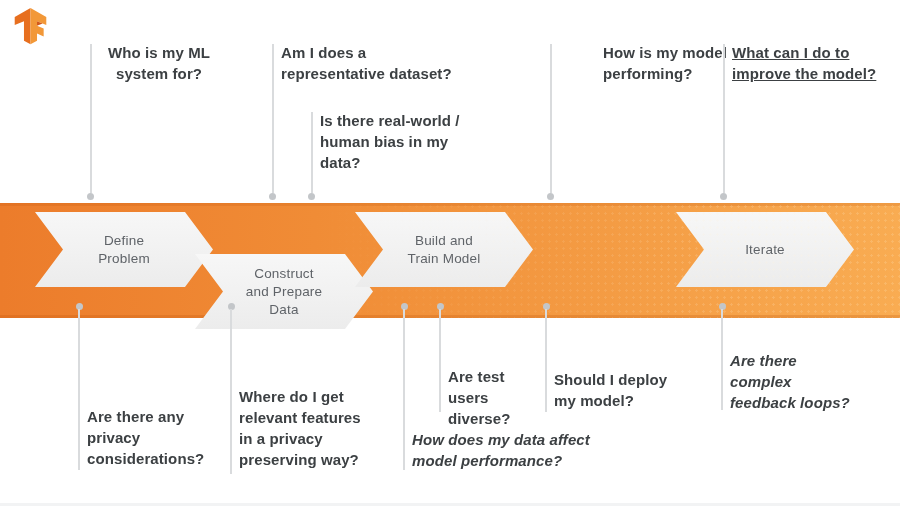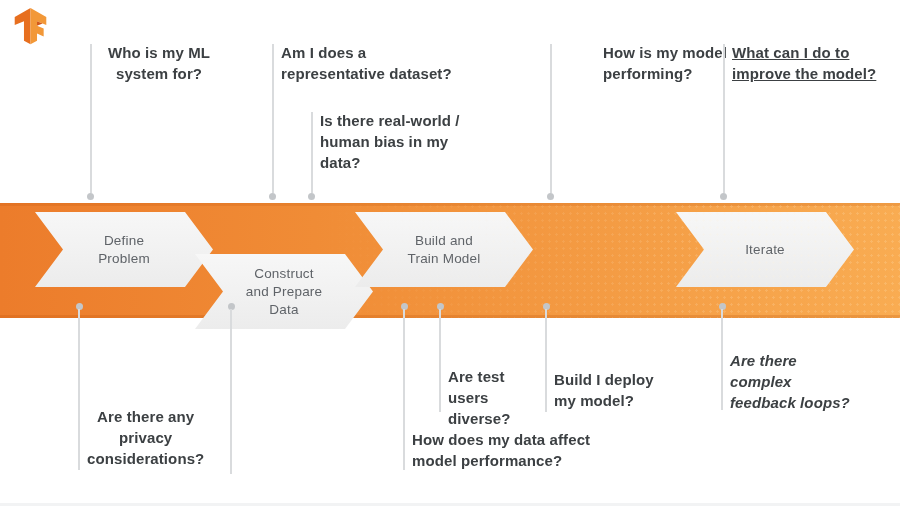--- a/index.html
+++ b/index.html
@@ -104,41 +104,45 @@
       <span class="stage-label">Build and
 Train Model</span>
     </div>
     <div class="chevron" style="left:676px;">
       <span class="stage-label">Iterate</span>
     </div>
   </div>
 
   <div class="dot" style="left:76px;top:303px;"></div>
   <div class="vline" style="left:78px;top:309px;height:161px;"></div>
-  <div class="qtext" style="left:87px;top:406px;text-align:center;">Are there any
+  <div class="qtext" style="left:87px;top:406px;">Are there any
 privacy
 considerations?</div>
 
   <div class="dot" style="left:228px;top:303px;"></div>
   <div class="vline" style="left:230px;top:309px;height:165px;"></div>
+  <div class="qtext" style="left:239px;top:386px;">Where do I get
+relevant features
+in a privacy
+preserving way?</div>
 
   <div class="dot" style="left:401px;top:303px;"></div>
   <div class="vline" style="left:403px;top:309px;height:161px;"></div>
-  <div class="qtext" style="left:412px;top:429px;">How does my data affect
+  <div class="qtext" style="left:412px;top:429px;font-style:italic;">How does my data affect
 model performance?</div>
 
   <div class="dot" style="left:437px;top:303px;"></div>
   <div class="vline" style="left:439px;top:309px;height:103px;"></div>
   <div class="qtext" style="left:448px;top:366px;">Are test
 users
 diverse?</div>
 
   <div class="dot" style="left:543px;top:303px;"></div>
   <div class="vline" style="left:545px;top:309px;height:103px;"></div>
-  <div class="qtext" style="left:554px;top:369px;">Build I deploy
+  <div class="qtext" style="left:554px;top:369px;">Should I deploy
 my model?</div>
 
   <div class="dot" style="left:719px;top:303px;"></div>
   <div class="vline" style="left:721px;top:309px;height:101px;"></div>
   <div class="qtext" style="left:730px;top:350px;font-style:italic;">Are there
 complex
 feedback loops?</div>
 
   <div class="bottom-edge"></div>
 </div>

